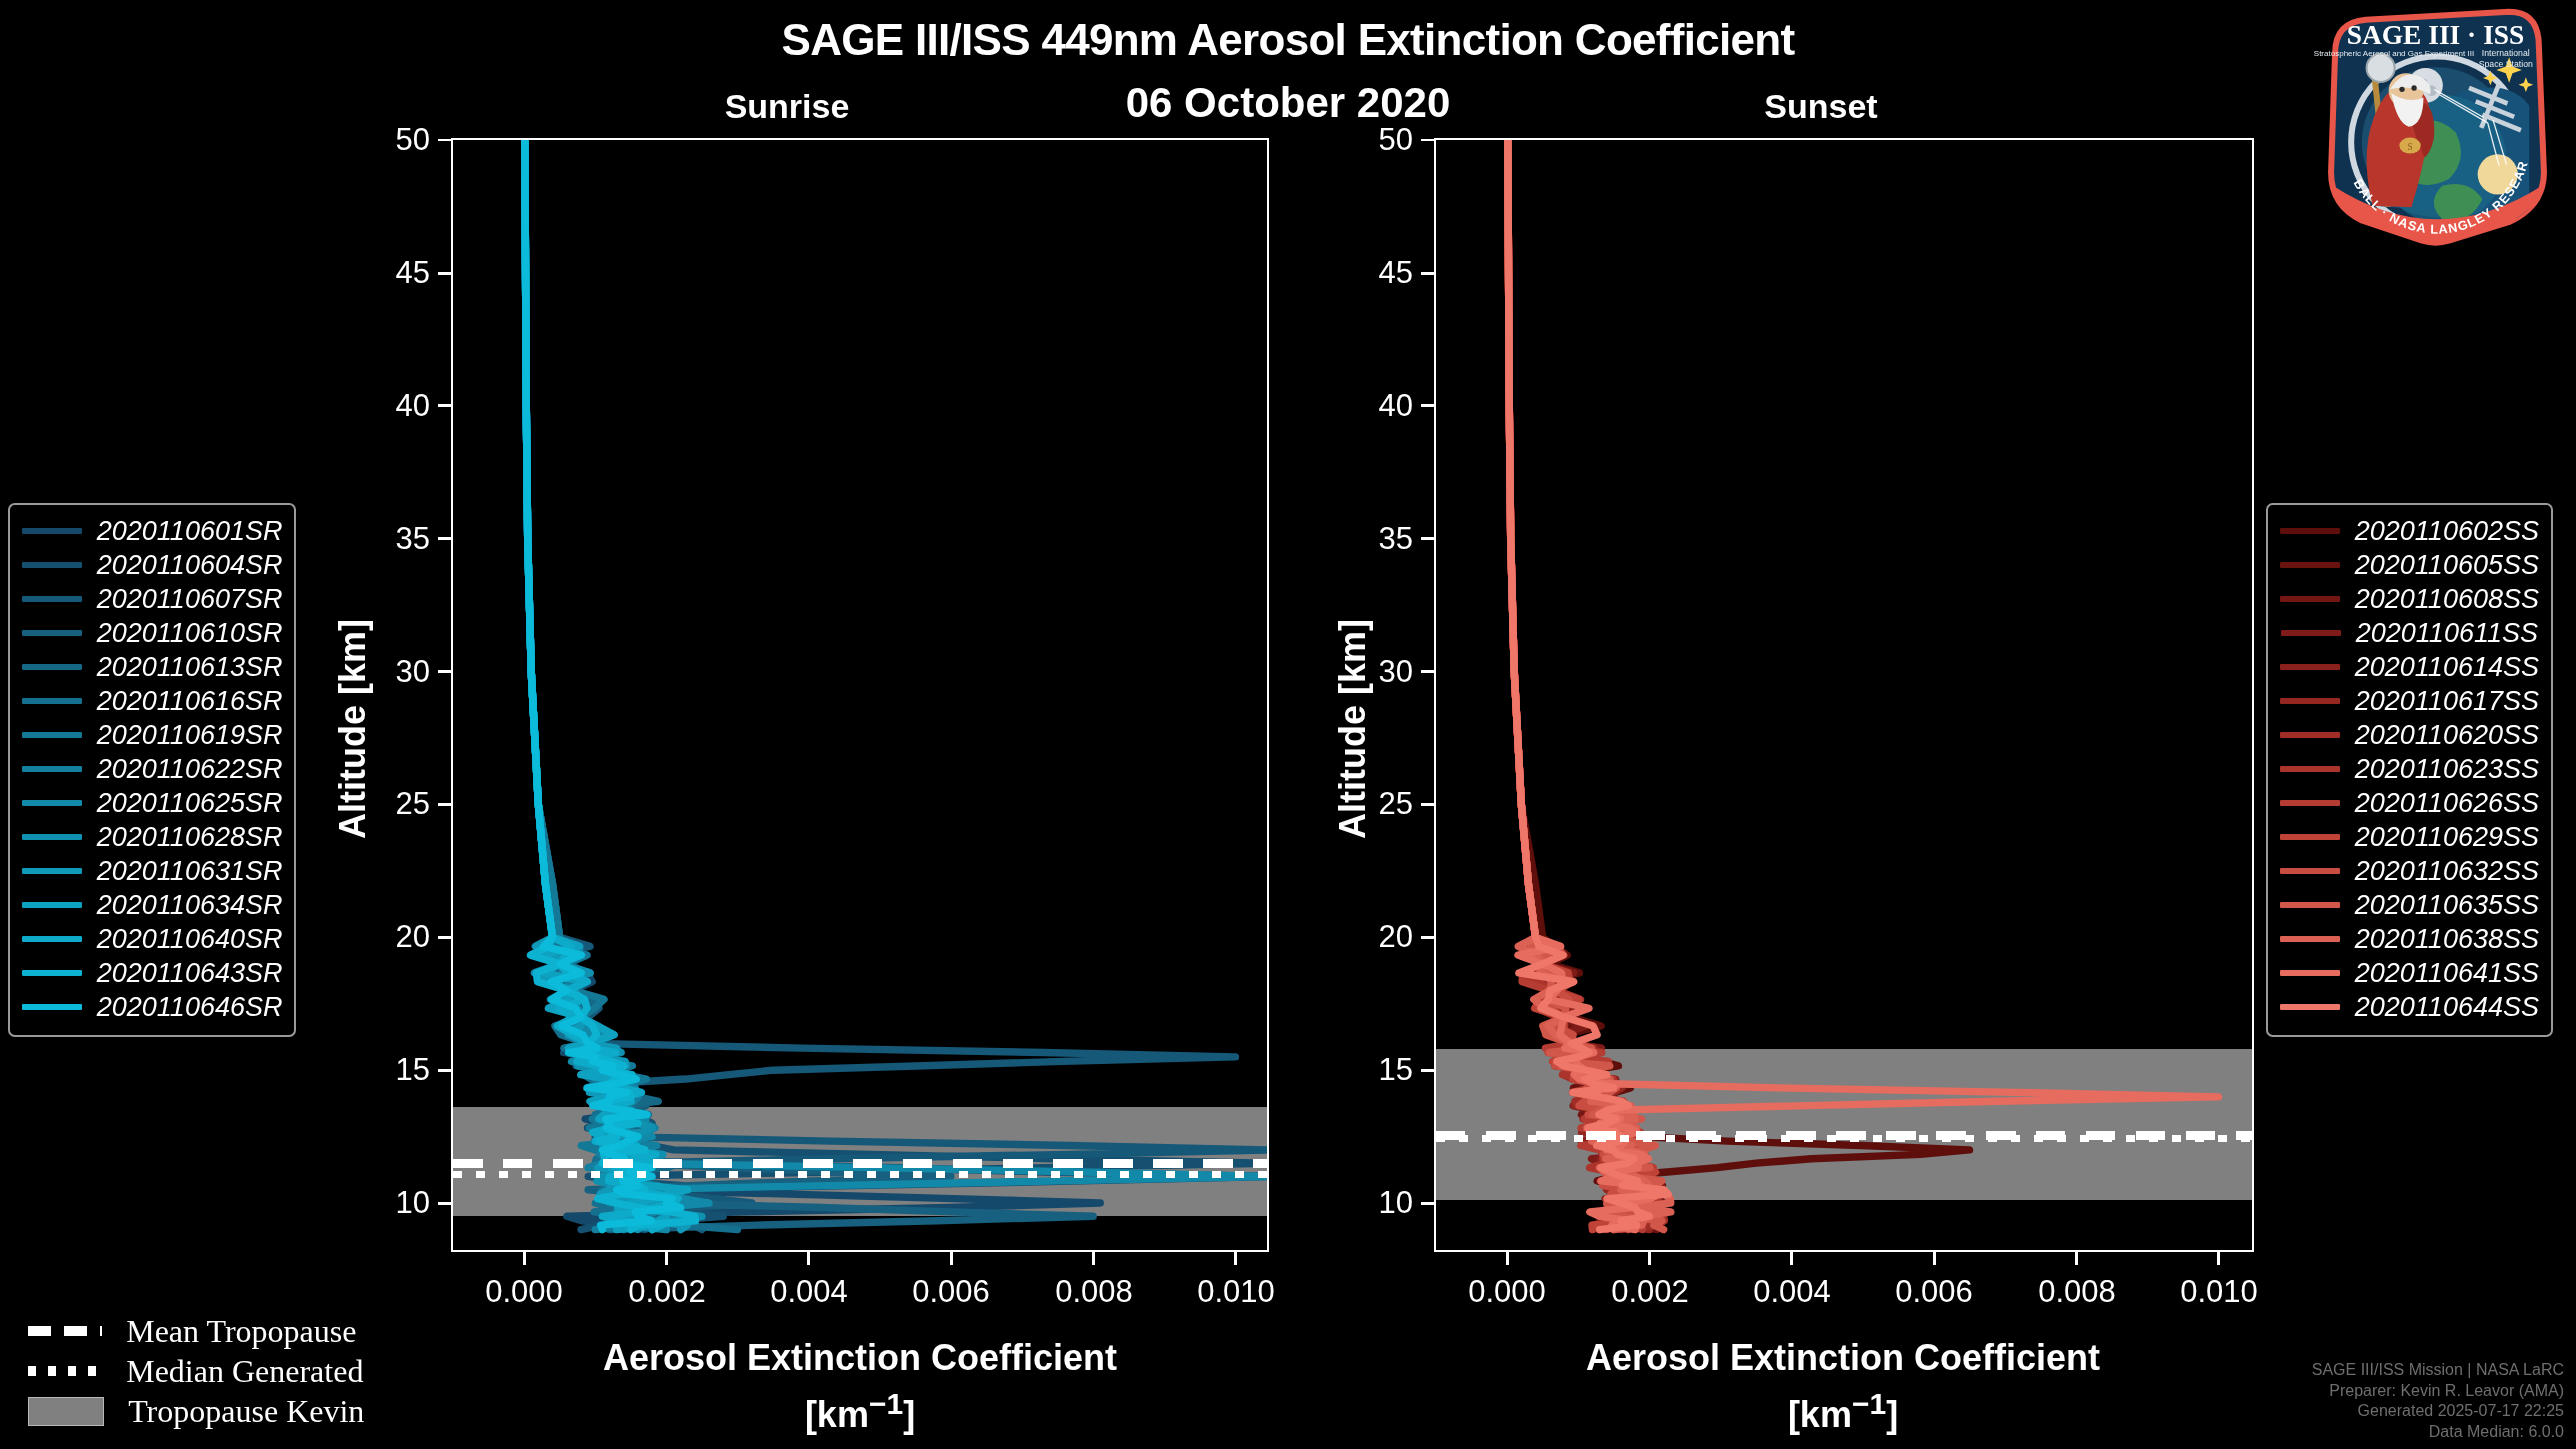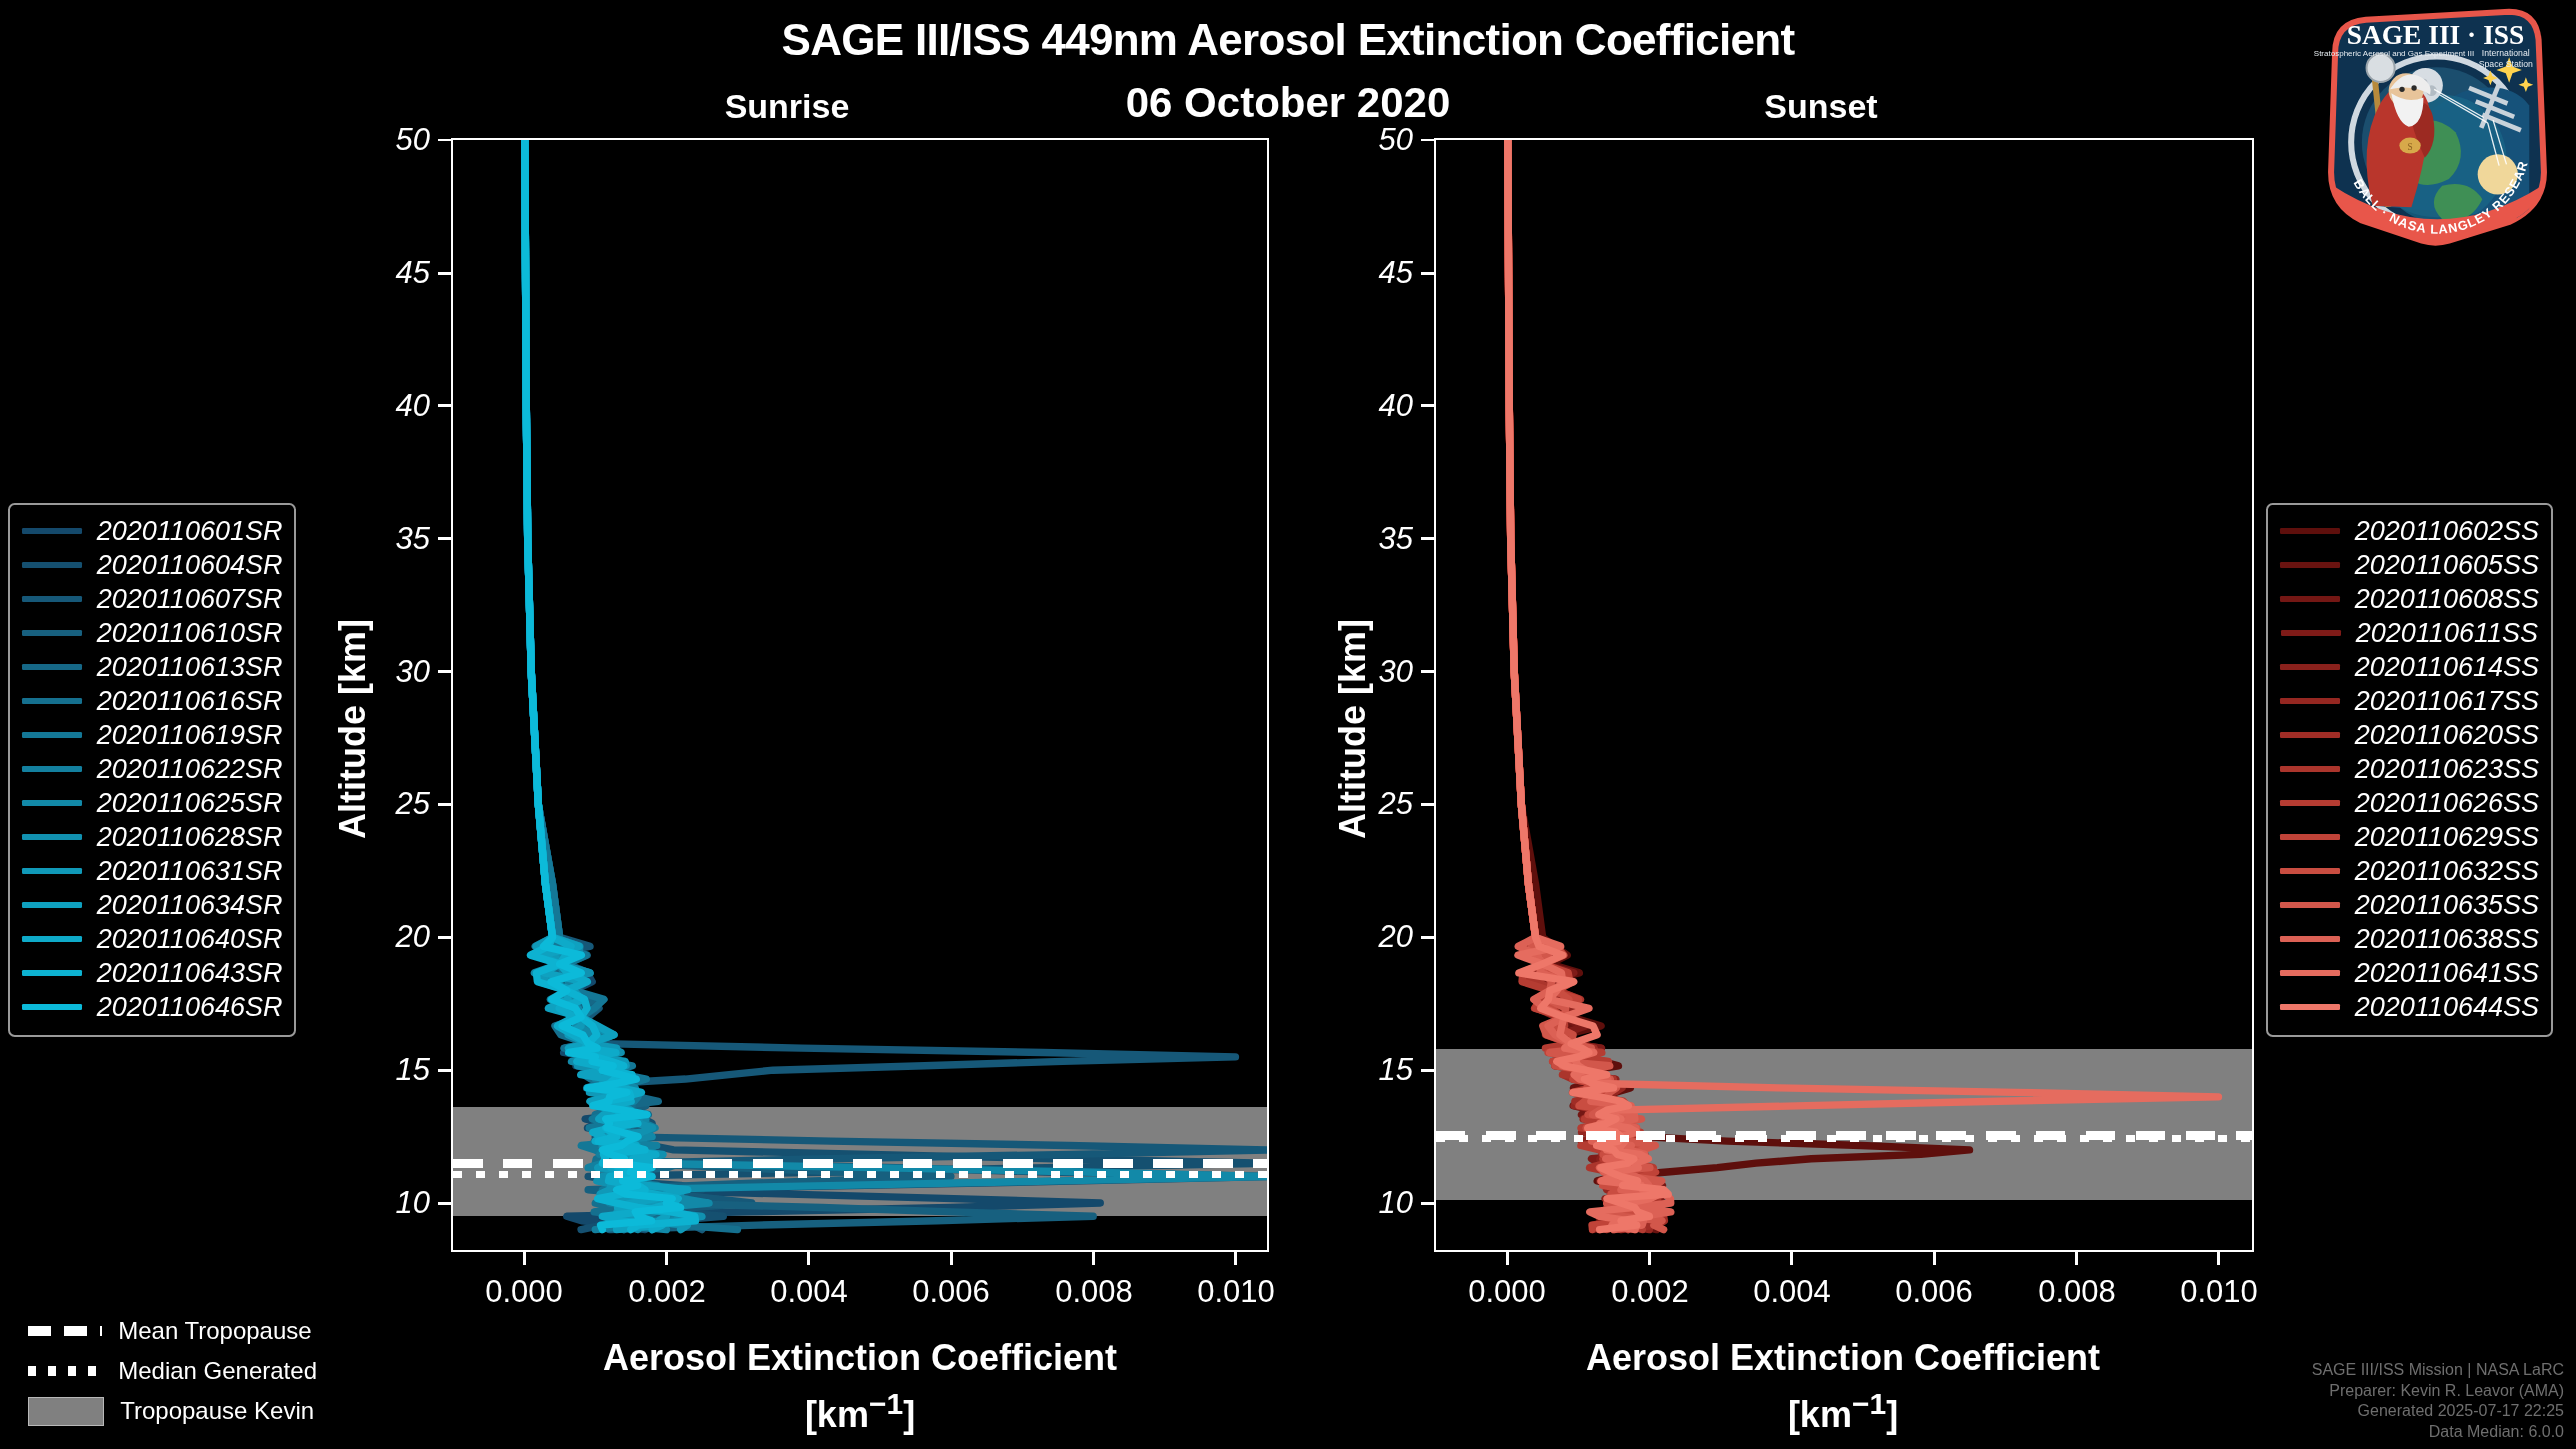--- a/index.html
+++ b/index.html
@@ -17,21 +17,21 @@
 
   
   .plot-frame{position:absolute;border:2.7px solid #fff;background:#000;box-sizing:border-box;}
   #left-plot{left:451px;top:138px;width:818px;height:1114px;}
   #right-plot{left:1434px;top:138px;width:820px;height:1114px;}
   .plot-inner{position:absolute;inset:0;overflow:hidden;}
 
   
   .ytick{position:absolute;right:100%;width:14.8px;height:2.7px;background:#fff;}
   .ytick-label{position:absolute;right:100%;margin-right:23px;transform:translateY(-50%);
-      font-size:31px;white-space:nowrap;text-align:right;width:134px;font-style:italic;}
+      font-size:31px;white-space:nowrap;text-align:right;width:134px;}
   .xtick{position:absolute;top:100%;width:2.7px;height:14.8px;background:#fff;}
   .xtick-label{position:absolute;top:100%;margin-top:24px;transform:translateX(-50%);
       font-size:31px;white-space:nowrap;}
 
   
   .xaxis-title{position:absolute;top:1332px;width:818px;text-align:center;
       font-size:36px;font-weight:bold;line-height:1.42;}
   #left-xaxis-title{left:451px;}
   #right-xaxis-title{left:1434px;}
   .yaxis-title{position:absolute;font-size:36px;font-weight:bold;
@@ -58,21 +58,21 @@
 
   
   #tropo-key{position:absolute;left:13.4px;top:1311px;}
   .key-row{display:flex;align-items:center;height:40px;}
   .key-mark{width:74px;height:14.8px;flex:0 0 auto;margin-left:14.8px;}
   .key-dash{background:repeating-linear-gradient(to right,#fff 0 23px,transparent 23px 36px);
       height:10px;}
   .key-dot{background:repeating-linear-gradient(to right,#fff 0 8px,transparent 8px 20px);
       height:10px;}
   .key-box{background:#808080;border:1.3px solid #b9b9b9;height:27px;}
-  .key-text{font-size:24px;margin-left:16px;white-space:nowrap;}
+  .key-text{font-size:32px;margin-left:24px;white-space:nowrap;font-family:Liberation Serif, serif;}
 
   
   #credits{position:absolute;right:12px;bottom:6.7px;text-align:right;
       font-size:16px;line-height:1.28;color:#6e6e6e;}
 
   
   #logo{position:absolute;left:2308px;top:5.4px;width:255px;height:241px;}
 </style>
 </head>
 <body>

